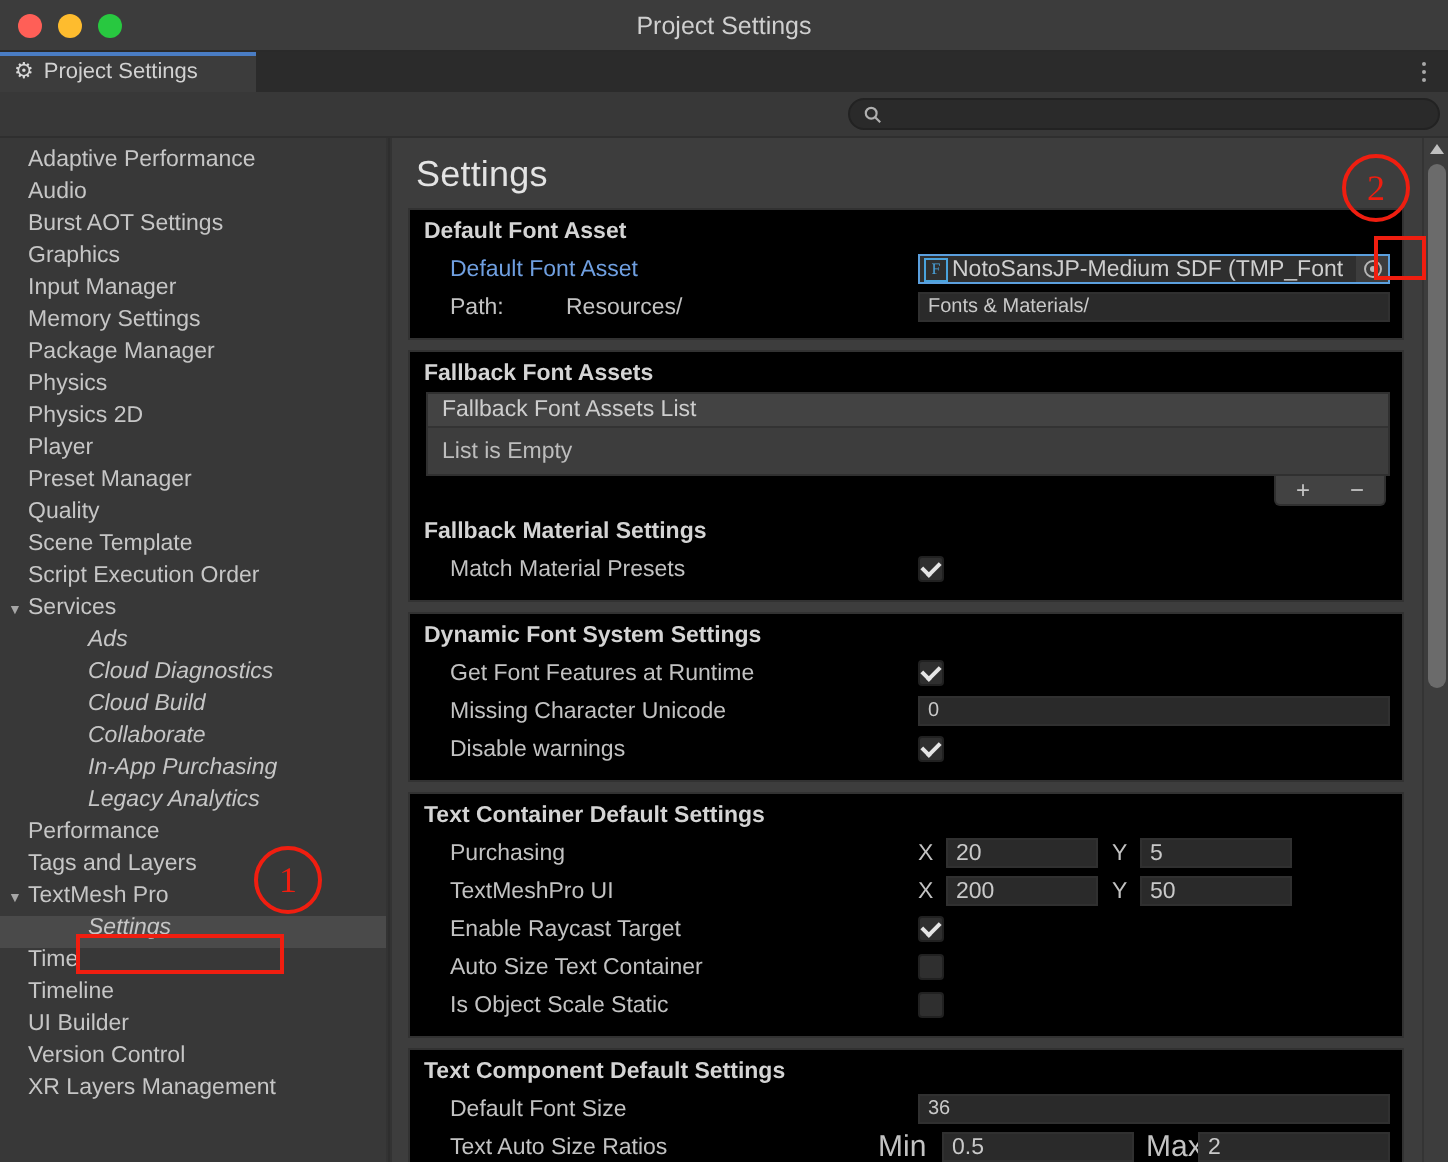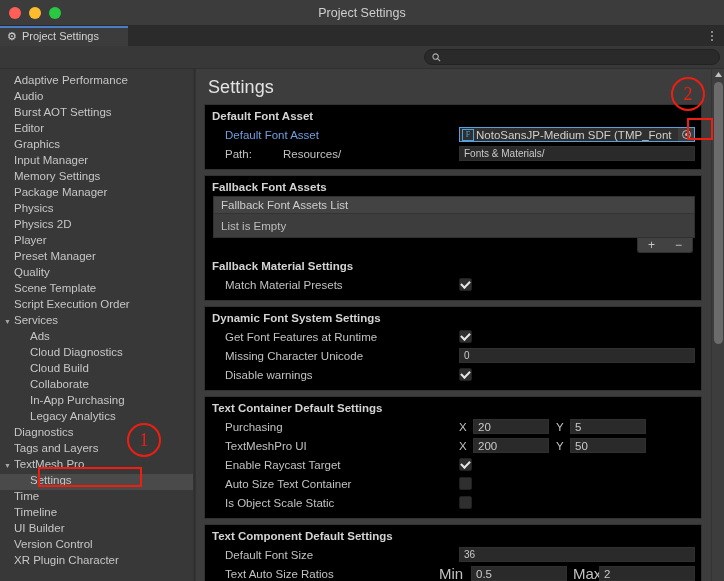--- a/index.html
+++ b/index.html
@@ -150,21 +150,21 @@
   .nav-item {
     position: relative;
     height: 16px;
     display: flex;
     align-items: flex-start;
     font-size: 11.5px;
     color: #c6c6c6;
     white-space: nowrap;
     padding-left: 14px;
   }
-  .nav-item.depth1 { padding-left: 30px; }
+  .nav-item.depth1 { padding-left: 44px; font-style: italic; }
   .nav-item.selected { background: #4a4a4a; }
   .nav-arrow {
     position: absolute;
     left: 3px;
     width: 9px;
     text-align: center;
     font-size: 7px;
     color: #a6a6a6;
     line-height: 16px;
   }
@@ -487,23 +487,20 @@
           <div class="nav-item">
             <span>Adaptive Performance</span>
           </div>
           <div class="nav-item">
             <span>Audio</span>
           </div>
           <div class="nav-item">
             <span>Burst AOT Settings</span>
           </div>
           <div class="nav-item">
-            <span>Editor</span>
-          </div>
-          <div class="nav-item">
             <span>Graphics</span>
           </div>
           <div class="nav-item">
             <span>Input Manager</span>
           </div>
           <div class="nav-item">
             <span>Memory Settings</span>
           </div>
           <div class="nav-item">
             <span>Package Manager</span>
@@ -545,21 +542,21 @@
           <div class="nav-item depth1">
             <span>Collaborate</span>
           </div>
           <div class="nav-item depth1">
             <span>In-App Purchasing</span>
           </div>
           <div class="nav-item depth1">
             <span>Legacy Analytics</span>
           </div>
           <div class="nav-item">
-            <span>Diagnostics</span>
+            <span>Performance</span>
           </div>
           <div class="nav-item">
             <span>Tags and Layers</span>
           </div>
           <div class="nav-item">
             <span class="nav-arrow">▼</span>
             <span>TextMesh Pro</span>
           </div>
           <div class="nav-item depth1 selected">
             <span>Settings</span>
@@ -570,21 +567,21 @@
           <div class="nav-item">
             <span>Timeline</span>
           </div>
           <div class="nav-item">
             <span>UI Builder</span>
           </div>
           <div class="nav-item">
             <span>Version Control</span>
           </div>
           <div class="nav-item">
-            <span>XR Plugin Character</span>
+            <span>XR Layers Management</span>
           </div>
         </div>
     </div>
 
     <div class="divider"></div>
 
     <div class="main">
       <div class="panel-kebab">
         <i></i>
           <i></i>

